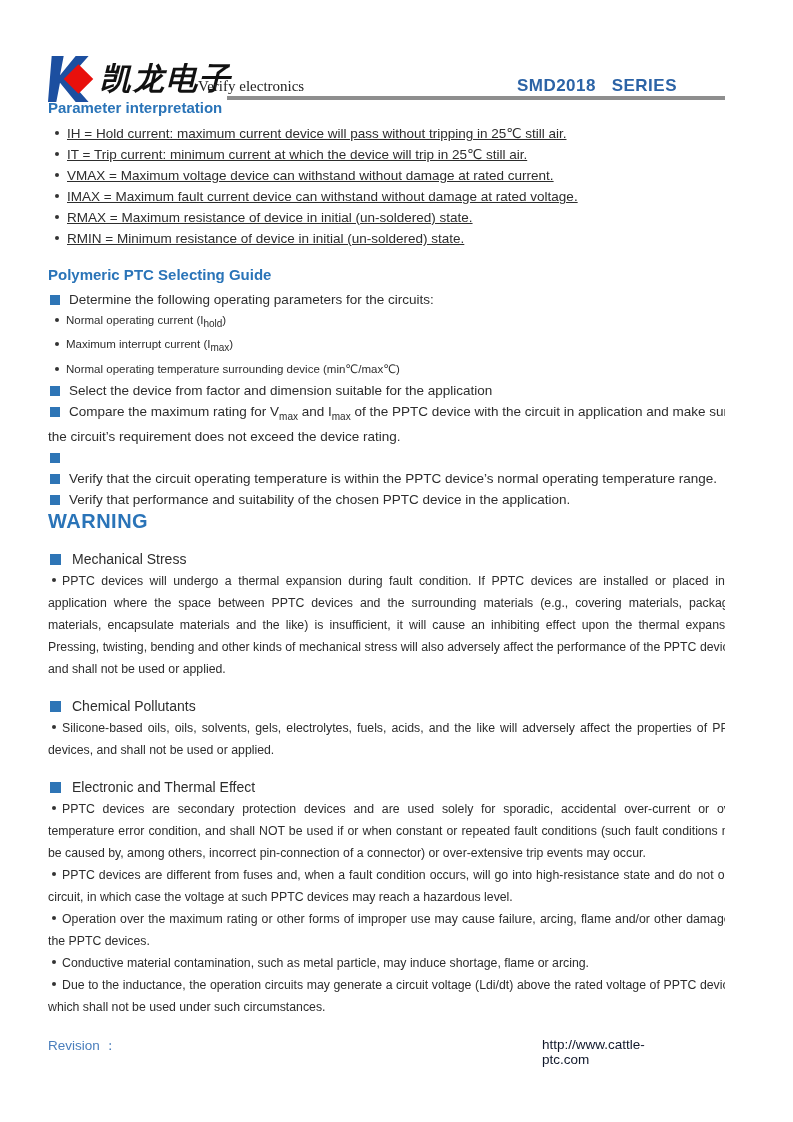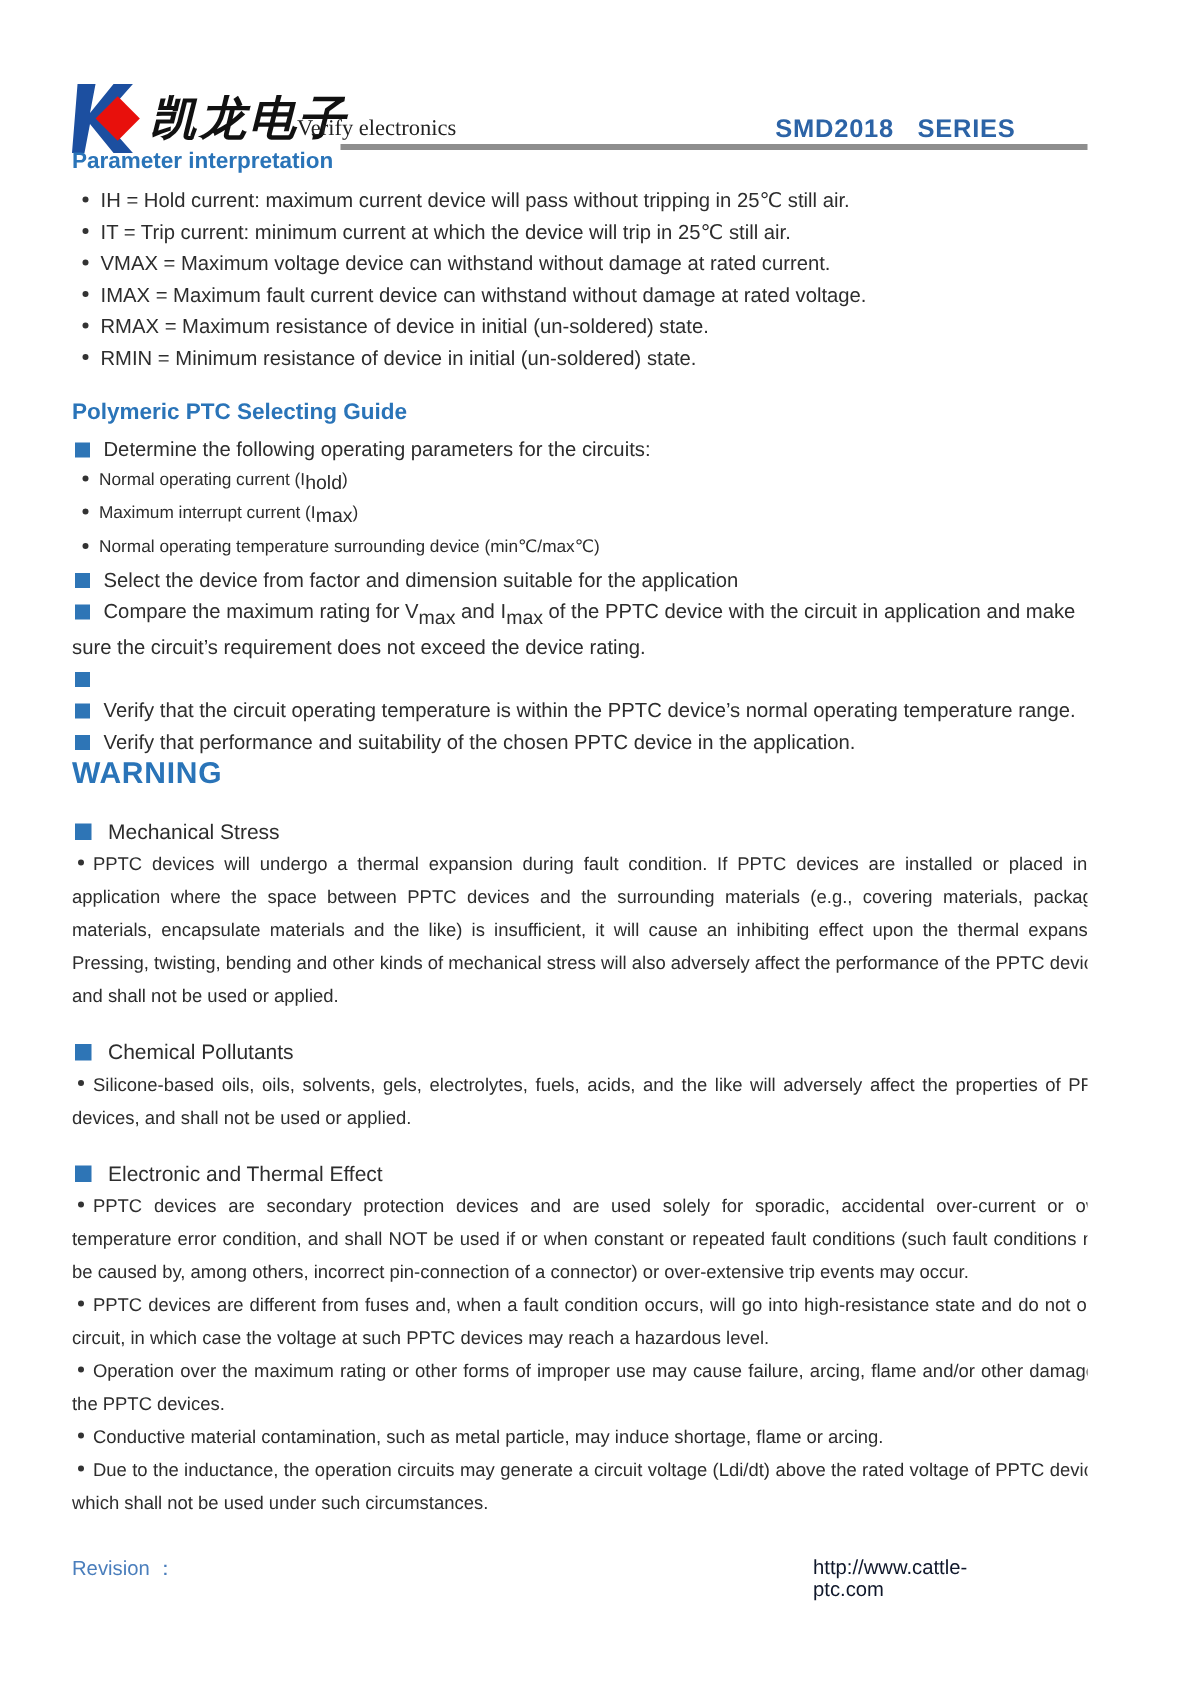--- a/index.html
+++ b/index.html
@@ -17,35 +17,35 @@
   .series  { position:absolute; right:48px; top:76px; font-size:17px; font-weight:bold; color:#2c63a6; letter-spacing:0.5px; white-space:pre; }
   .hdr-rule { position:absolute; left:227px; top:96px; width:515px; height:4px; background:#8e8e8e; }
 
   
   .main { position:absolute; left:48px; top:99px; width:697px; }
   .sec-title { font-size:15px; font-weight:bold; color:#2a74b8; line-height:17px; }
   #guide-title { margin-top:17px; }
   .warn-title { font-size:20px; font-weight:bold; color:#2a74b8; line-height:23px; letter-spacing:0.5px; }
 
   
-  #param-list { margin-top:7px; }
+  #param-list { margin-top:7px;text-decoration:underline; }
   .p-item { line-height:21px; font-size:13.5px; }
   .pdot { display:inline-block; width:4px; height:4px; border-radius:50%; background:#333;
           vertical-align:3px; margin:0 8px 0 7px; }
 
   
   #guide-list { margin-top:6px; }
   .g-item { line-height:21px; }
   .g-square { font-size:13.5px; }
   .g-dot { font-size:11.5px; }
   .sq { display:inline-block; width:10px; height:10px; background:#2e75b6;
         margin:0 9px 0 2px; vertical-align:-1px; }
   .dt { display:inline-block; width:4px; height:4px; border-radius:50%; background:#333;
         vertical-align:2px; margin:0 7px 0 7px; }
-  sub { font-size:13px; }
+  sub { font-size:10px; }
 
   
   #warning-blocks { margin-top:11px; }
   .w-head { font-size:14px; line-height:21px; margin-top:16px; }
   .w-head .sq { width:11px; height:11px; margin-right:11px; }
   .w-para { font-size:12.3px; line-height:22px; text-align:justify; }
   .w-para .pdot { margin:0 6px 0 4px; }
 
   
   .ftr { position:absolute; left:48px; right:48px; top:1037px; font-size:13.5px; }

